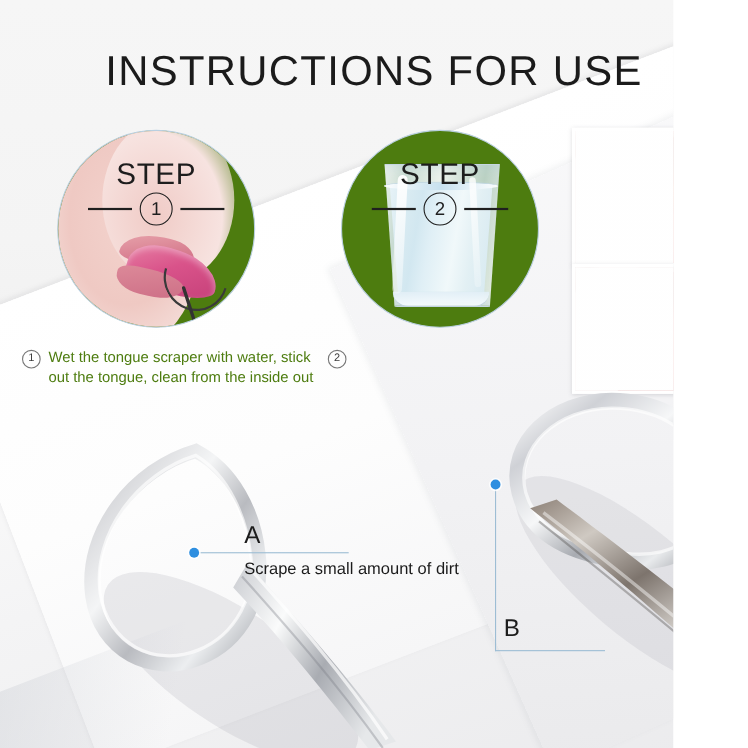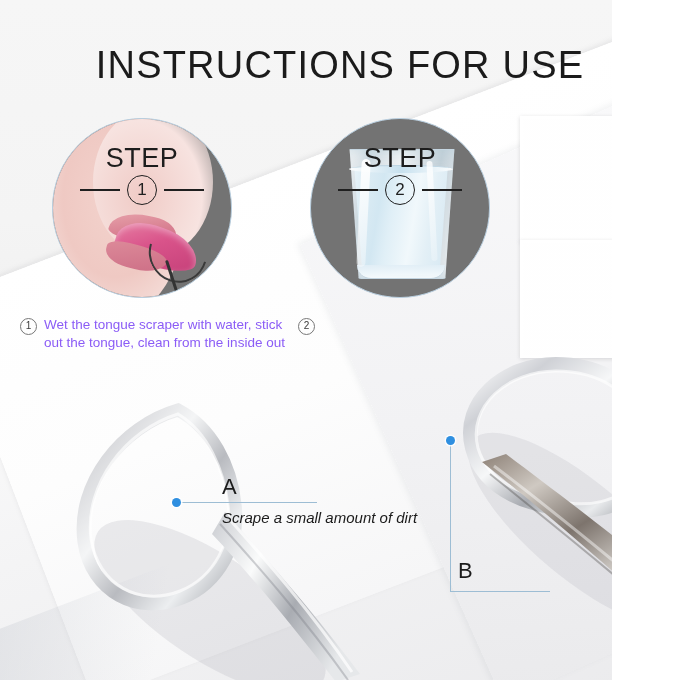--- a/index.html
+++ b/index.html
@@ -71,21 +71,21 @@
     font-family: "Liberation Sans", sans-serif;
   }
 
   
   .step-circle {
     position: absolute;
     width: 178px; height: 178px;
     border-radius: 50%;
     border: 1px solid #b9cfe0;
     overflow: hidden;
-    background: #737373;
+    background: #4d7c0f;
   }
   #step-1 { left: 52px; top: 118px; }
   #step-2 { left: 310px; top: 118px; }
 
   .step-label {
     position: absolute;
     left: 0; top: 24px;
     width: 100%;
     text-align: center;
     font-size: 27px;
@@ -257,21 +257,21 @@
     border-radius: 50%;
     font-size: 10px;
     line-height: 14px;
     text-align: center;
     color: #3a3a3a;
     margin-top: 2px;
   }
   .cap-text {
     font-size: 13.5px;
     line-height: 17.5px;
-    color: #8b5cf6;
+    color: #4d7c0f;
   }
 
   
   .photo {
     position: absolute;
     border: 3px solid #ffffff;
     box-shadow: 0 1px 4px rgba(100,100,110,0.22);
     overflow: hidden;
   }
   #photo-before { left: 520px; top: 116px; width: 146px; height: 120px; }
@@ -371,21 +371,21 @@
   #letter-a { left: 222px; top: 474px; }
   #letter-b { left: 458px; top: 558px; }
 
   .marker-caption {
     position: absolute;
     font-size: 15px;
     color: #1b1b1b;
     white-space: nowrap;
     z-index: 9;
   }
-  #cap-a { left: 222px; top: 509px; font-style: italic; }
+  #cap-a { left: 222px; top: 509px; }
   #cap-b { left: 462px; top: 602px; }
 </style>
 </head>
 <body>
 
 <div id="page">
 
   <div class="bg-top"></div>
   <div class="bg-bottom"></div>
   <div class="diag-edge"></div>

